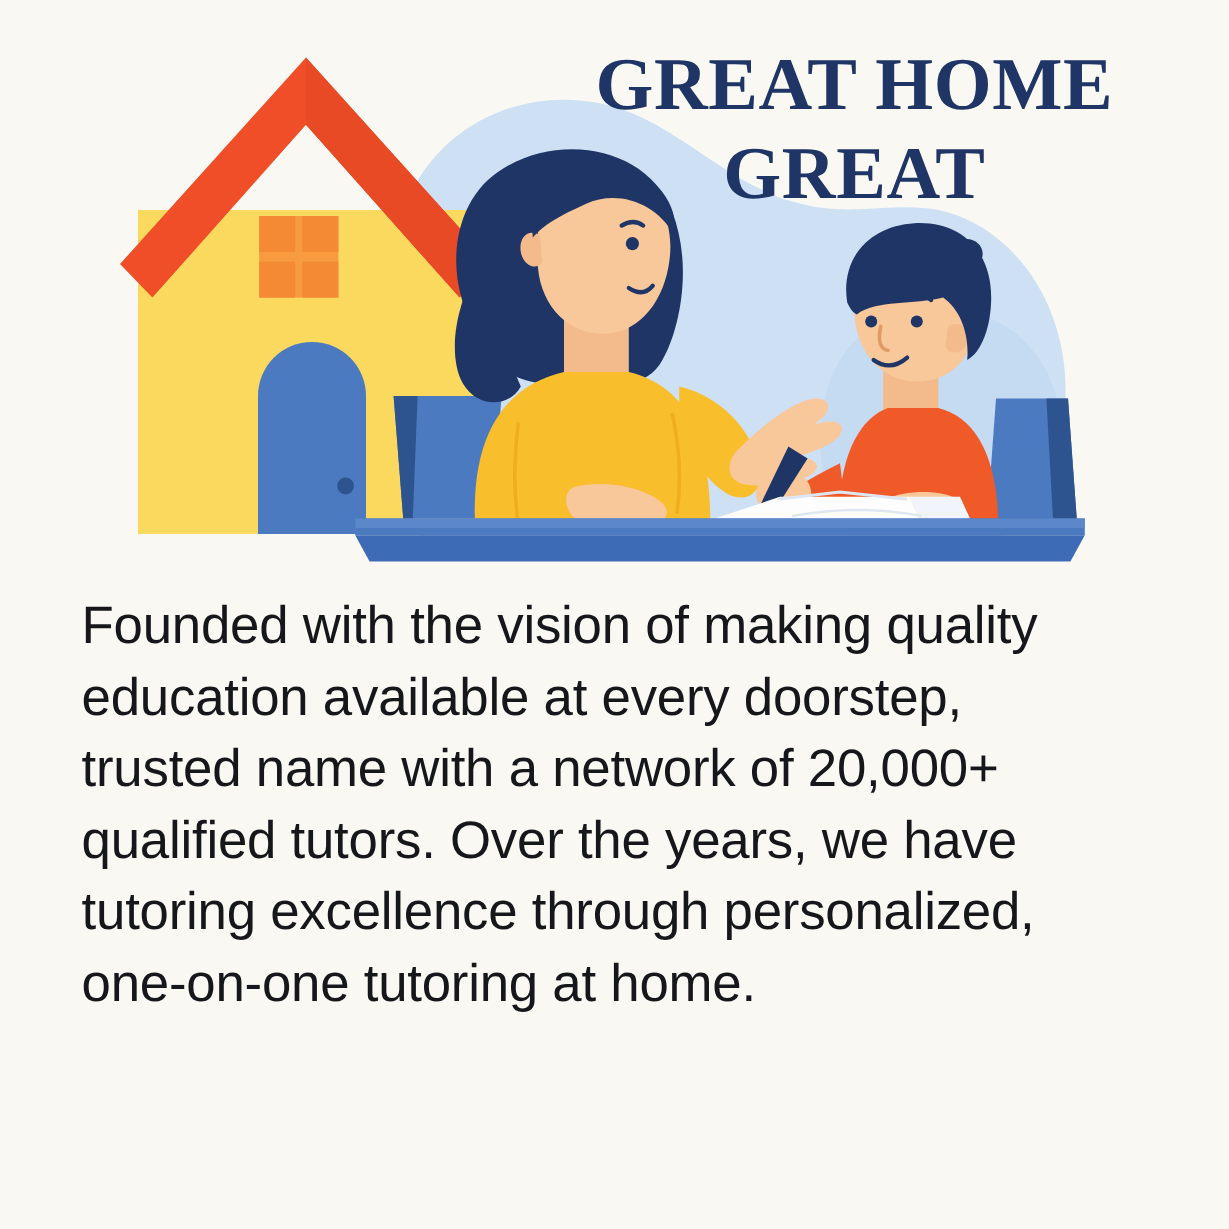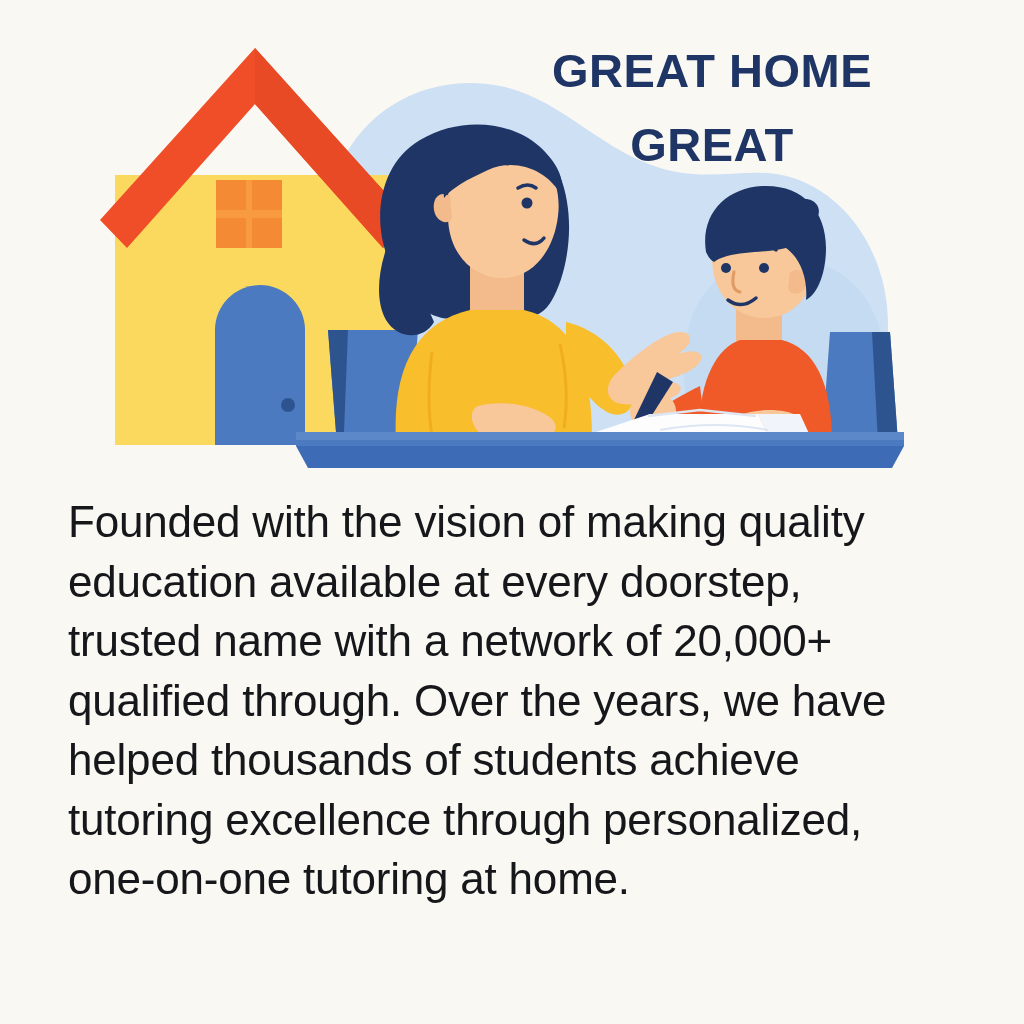--- a/index.html
+++ b/index.html
@@ -42,23 +42,23 @@
     position: absolute;
     left: 452px;
     top: 34px;
     width: 520px;
     text-align: center;
     z-index: 5;
     pointer-events: none;
   }
   .title-line {
     display: block;
-    font-family: Liberation Sans, sans-serif;
+    font-family: Liberation Serif, serif;
     font-weight: 700;
-    font-size: 47px;
+    font-size: 62px;
     line-height: 74px;
     letter-spacing: 0.5px;
     color: #1E3566;
     white-space: nowrap;
   }
   
   #body-copy {
     position: absolute;
     left: 68px;
     top: 492px;
@@ -244,19 +244,18 @@
     <div id="title-block">
       <span class="title-line">GREAT HOME</span>
       <span class="title-line">GREAT</span>
     </div>
   </div>
 
   <div id="body-copy">
     <span class="pline">Founded with the vision of making quality</span>
     <span class="pline">education available at every doorstep,</span>
     <span class="pline">trusted name with a network of 20,000+</span>
-    <span class="pline">qualified through. Over the years, we have</span>
-    <span class="pline">helped thousands of students achieve</span>
+    <span class="pline">qualified tutors. Over the years, we have</span>
     <span class="pline">tutoring excellence through personalized,</span>
     <span class="pline">one-on-one tutoring at home.</span>
   </div>
 
 </div>
 
 </body></html>

